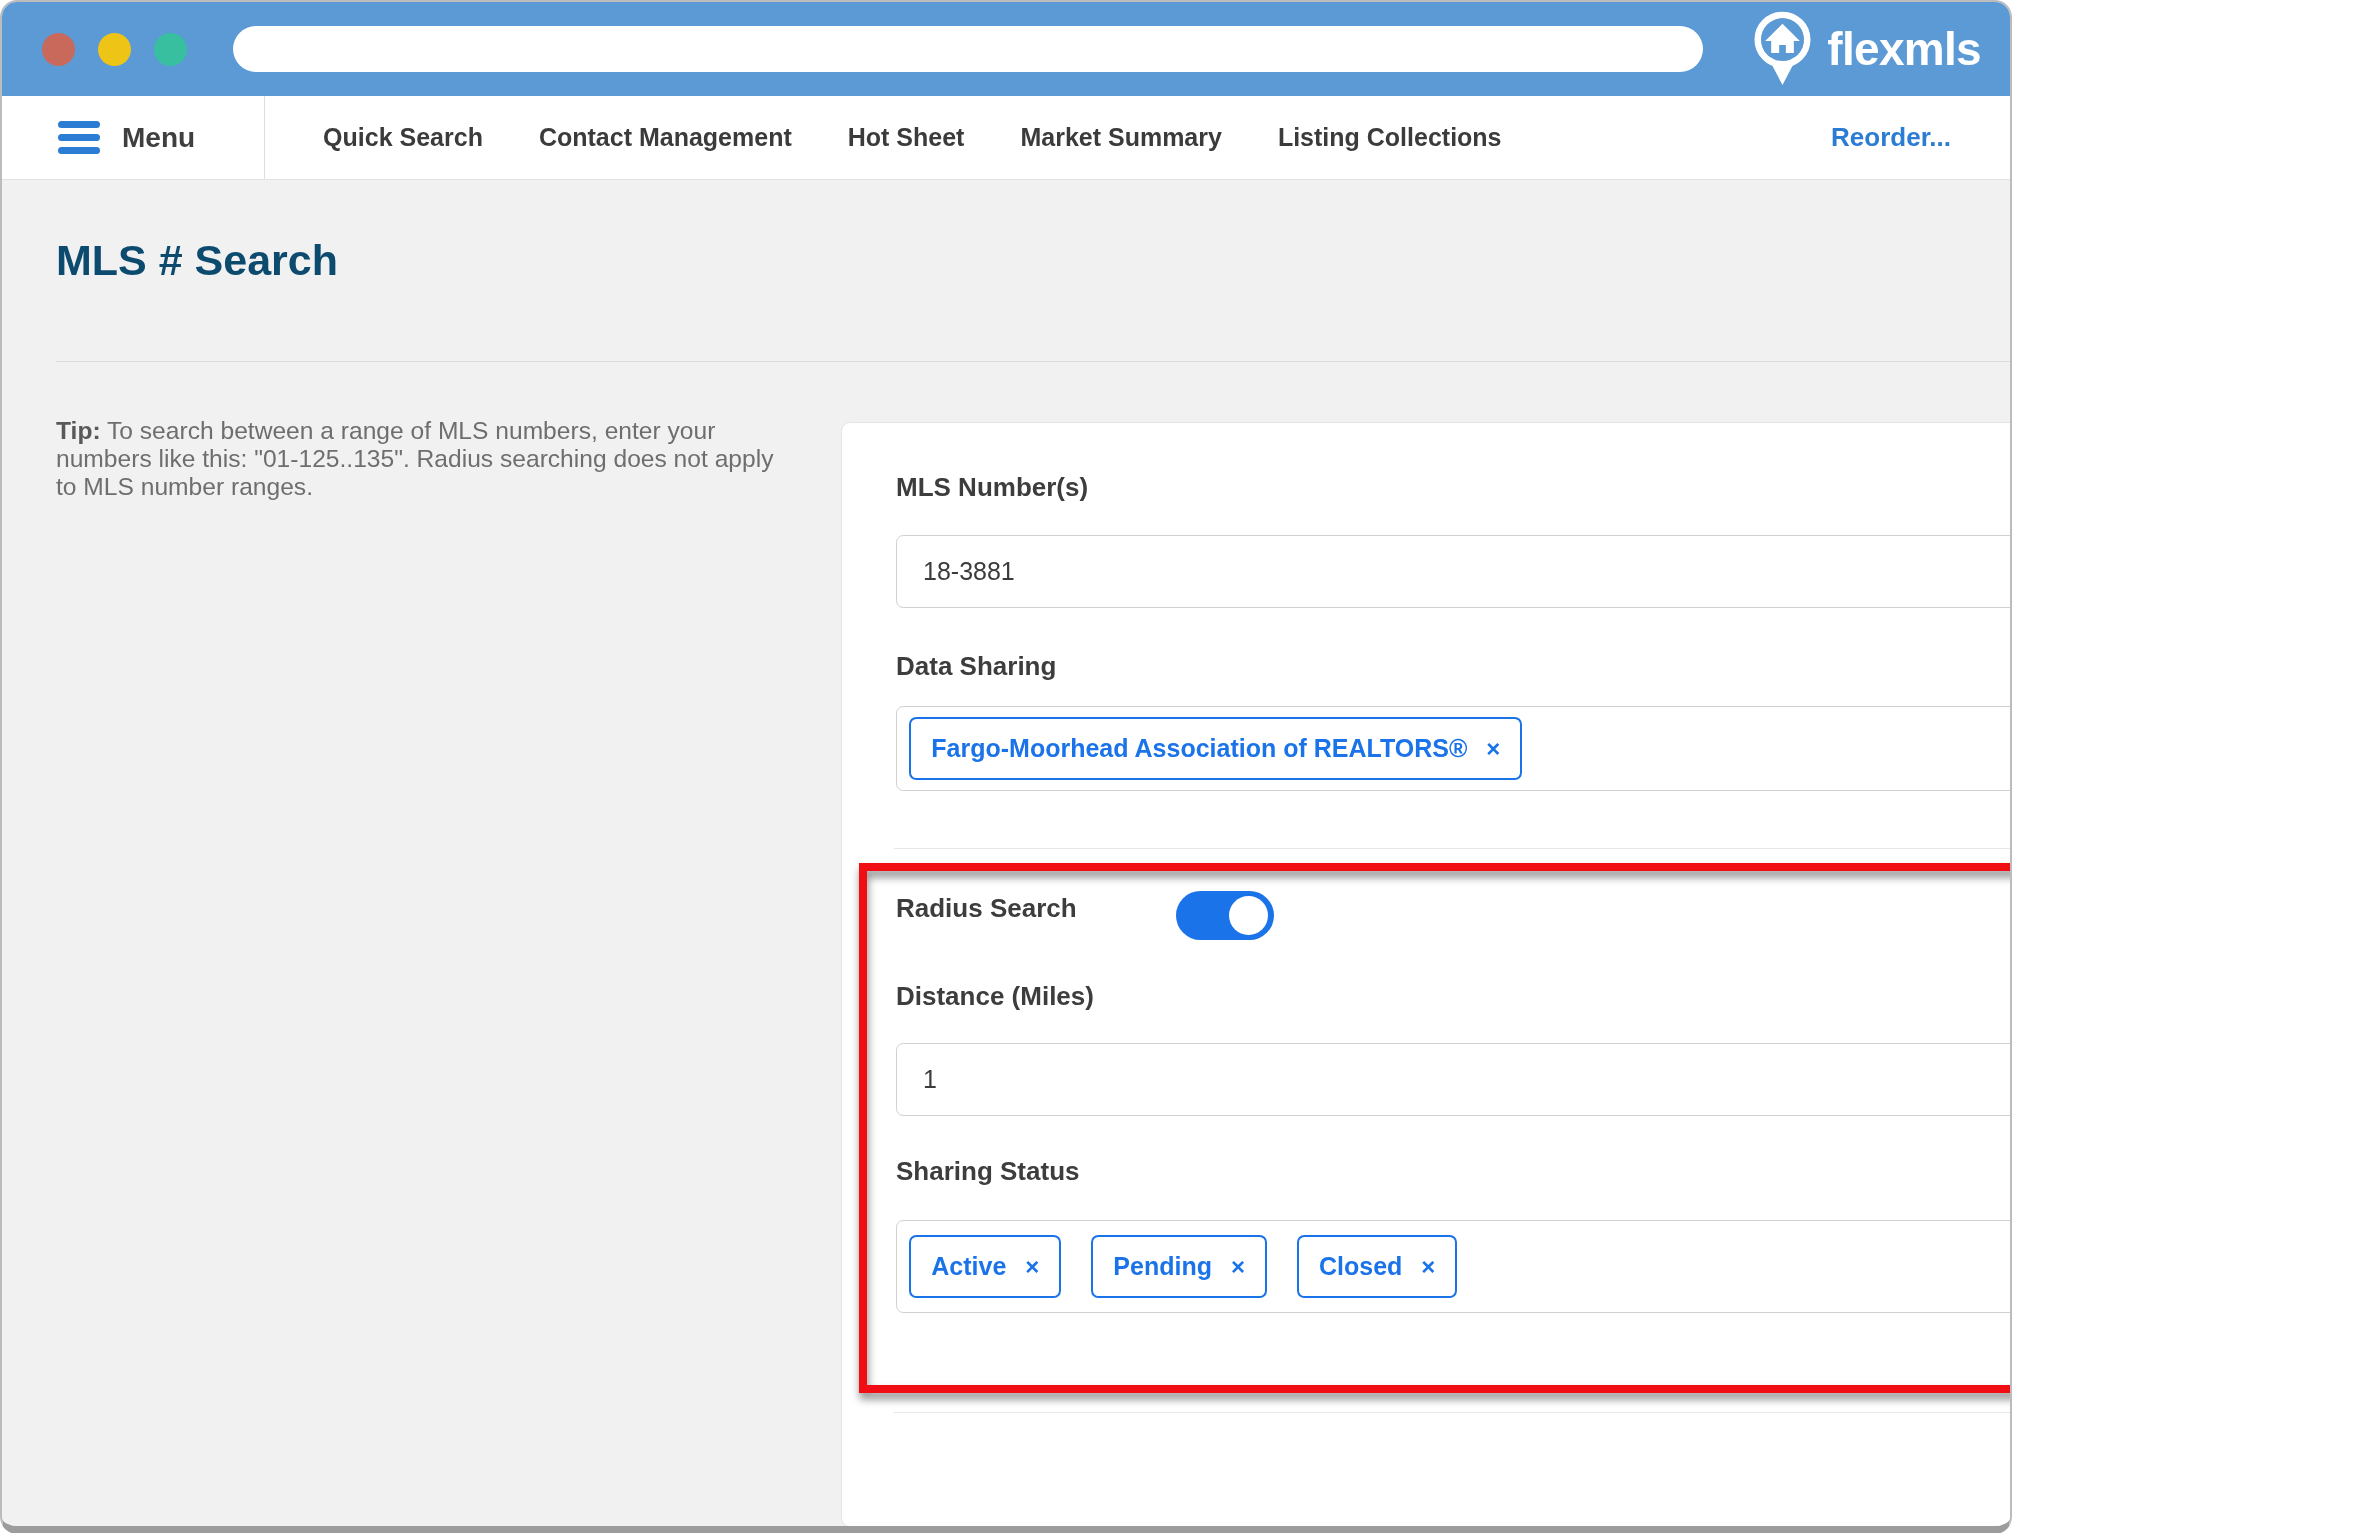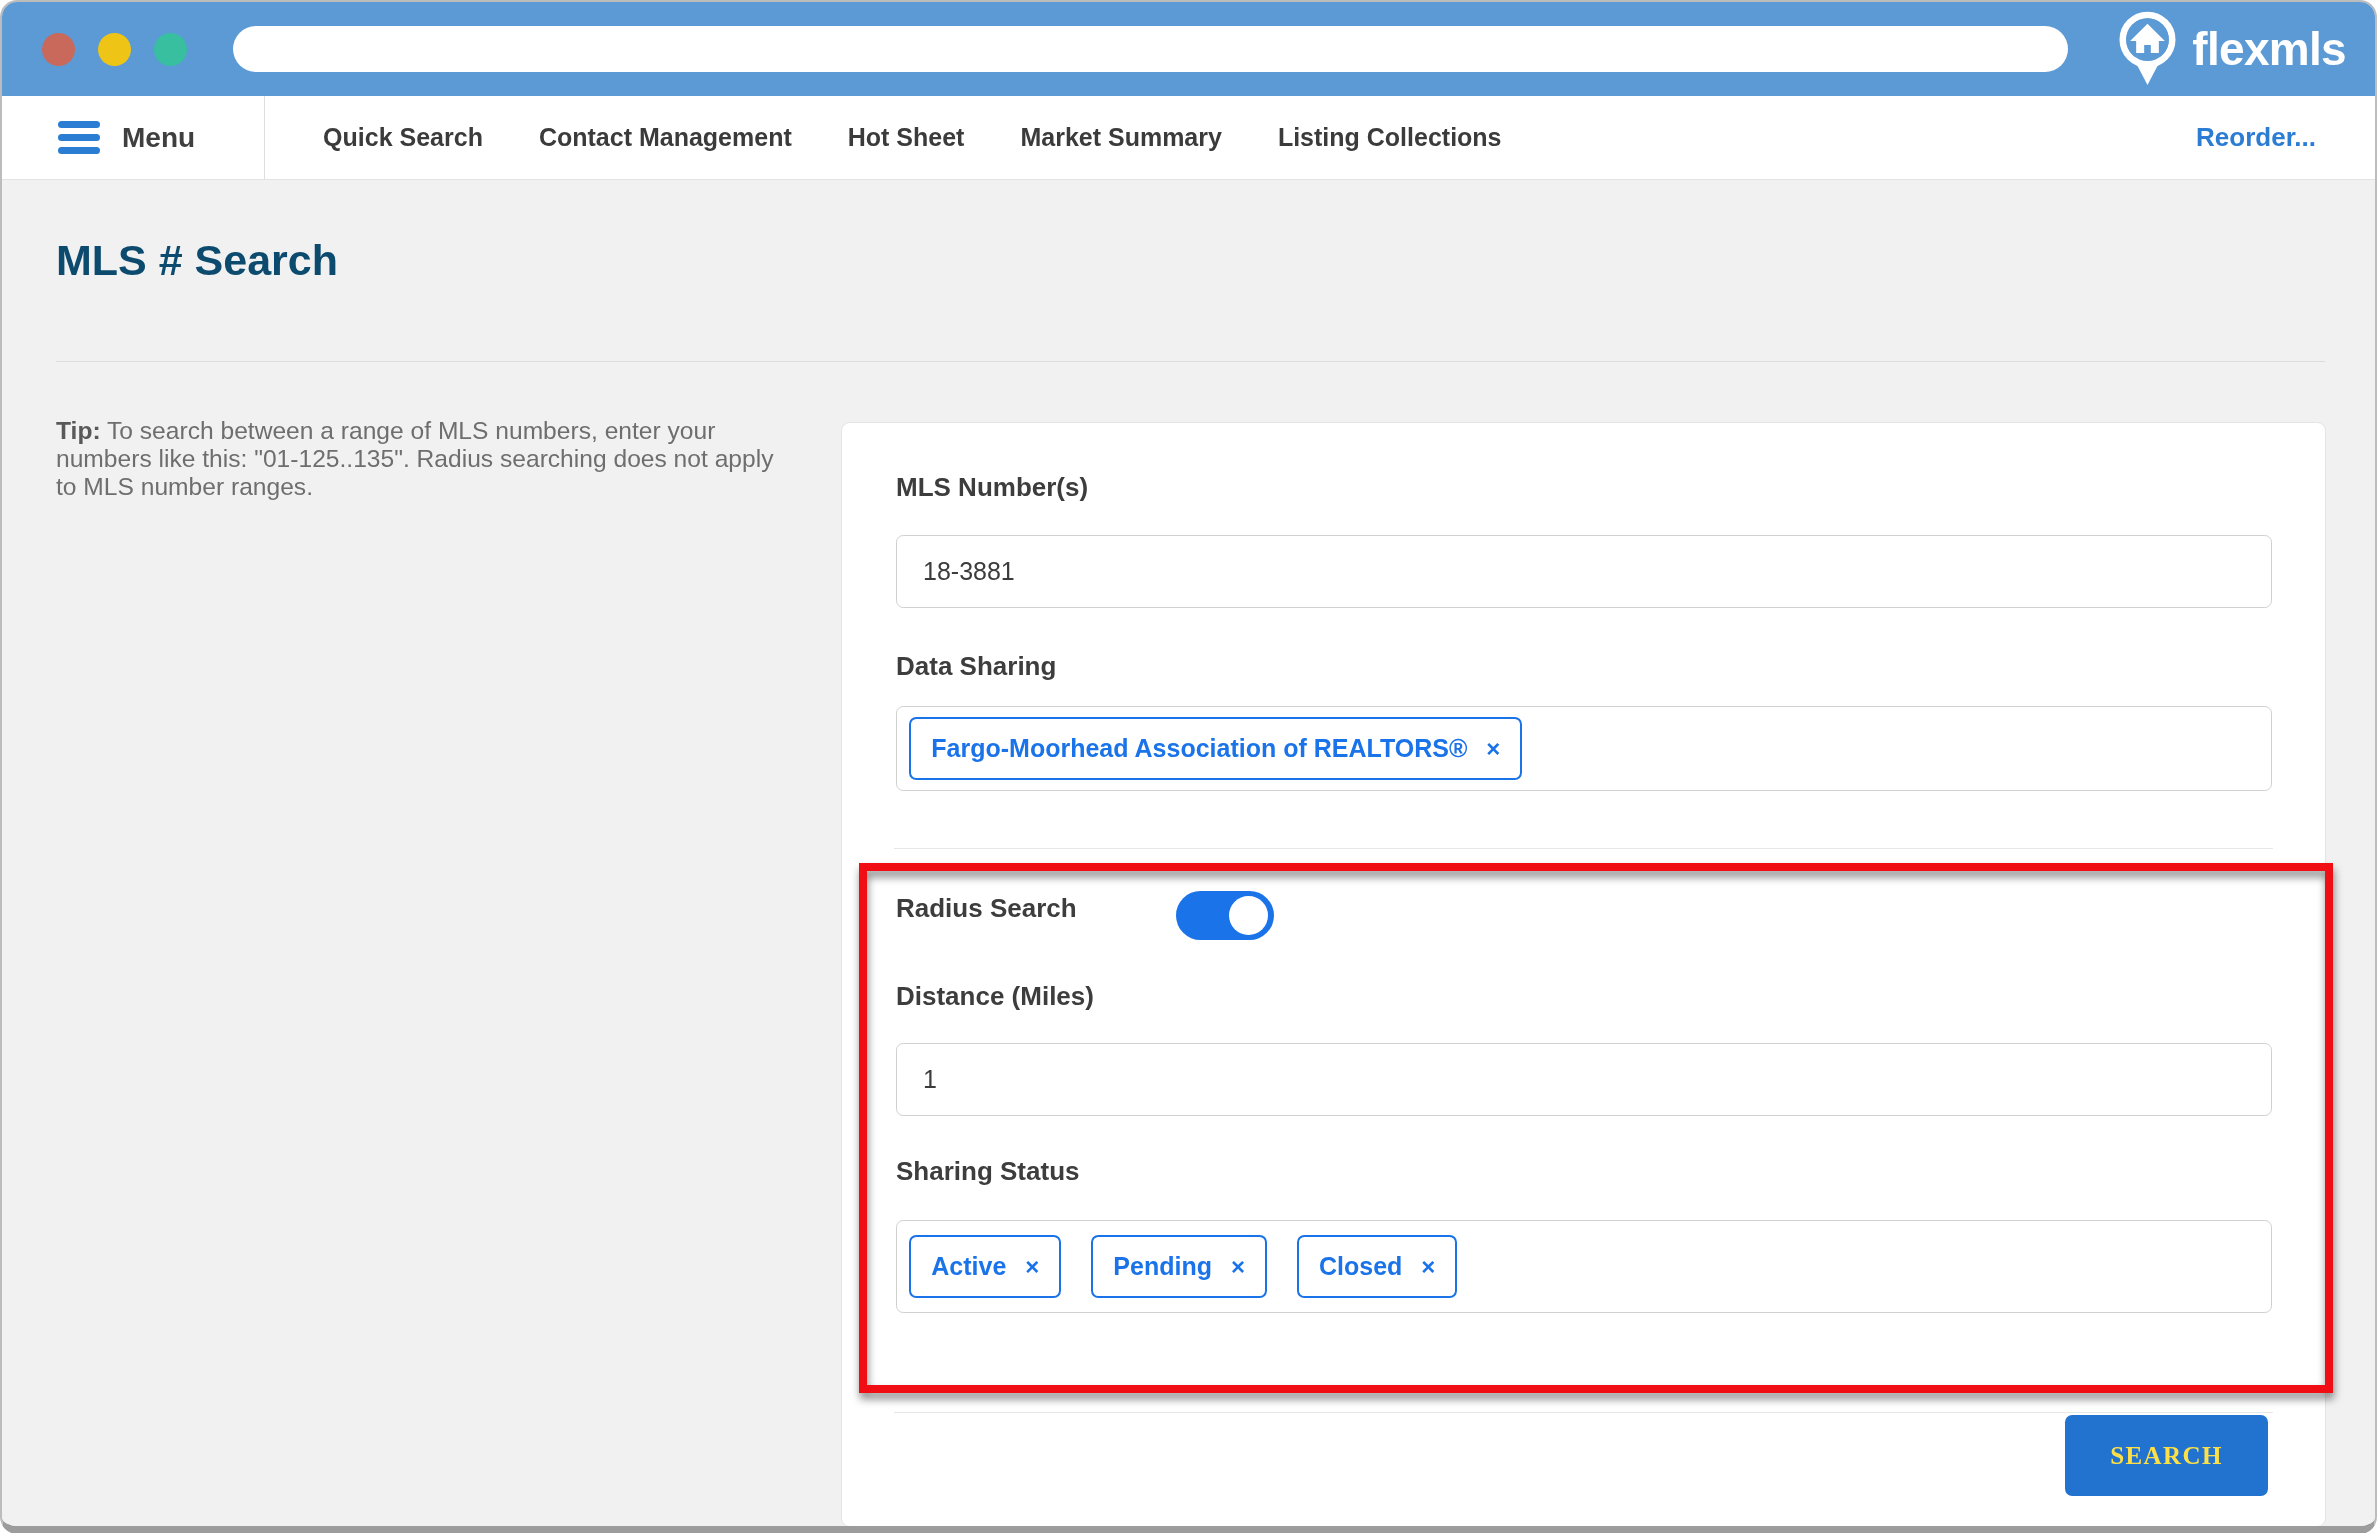--- a/index.html
+++ b/index.html
@@ -1,21 +1,21 @@
 <!DOCTYPE html>
 <html style="--topbar-blue: #5b9ad5; --accent-blue: #2b7cd3; --chip-blue: #1a73e8; --button-blue: #2273cf; --highlight-red: #f00d14; --bg-gray: #f1f1f2; --dot-red: #c8695c; --dot-yellow: #eec416; --dot-green: #37bfa0;font-size:11.6px"><head>
 <meta charset="utf-8">
 <style>
   * { box-sizing: border-box; margin: 0; padding: 0; }
   html,body { background:#ffffff; }
   body { font-family: "Liberation Sans", "DejaVu Sans", sans-serif; }
 
   .frame {
     position: relative;
-    width: 2377px; height: 1534px;
+    width: 2012px; height: 1534px;
     border: 2.2px solid #bcbcbc;
     border-bottom: 8px solid #9c9c9c;
     border-radius: 17.3px;
     overflow: hidden;
     background: var(--bg-gray, #f1f1f2);
   }
 
   
   .topbar {
     height: 94px;

